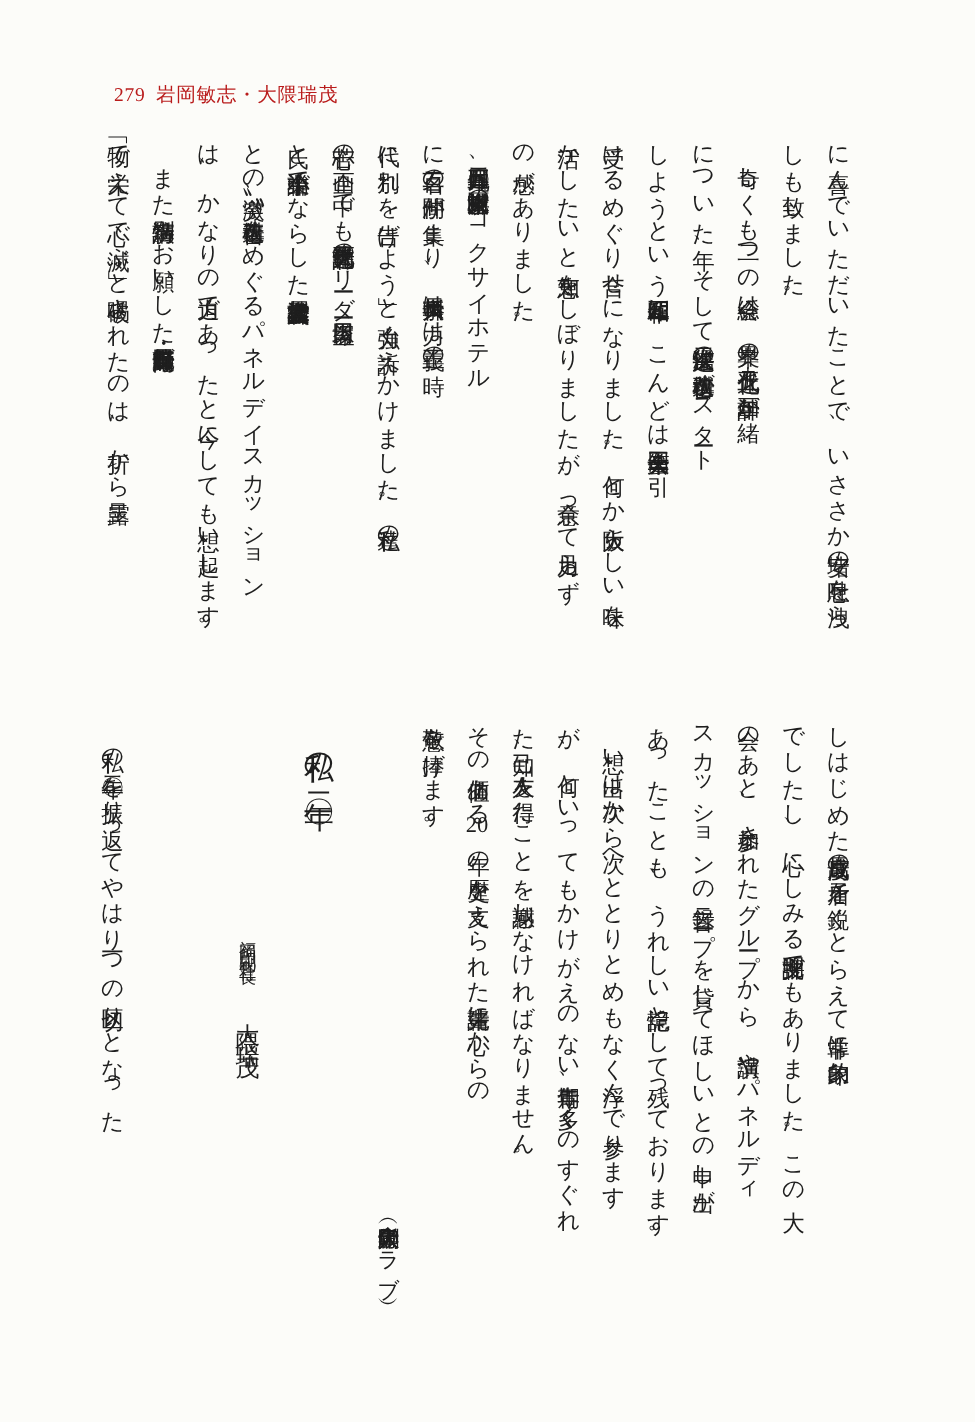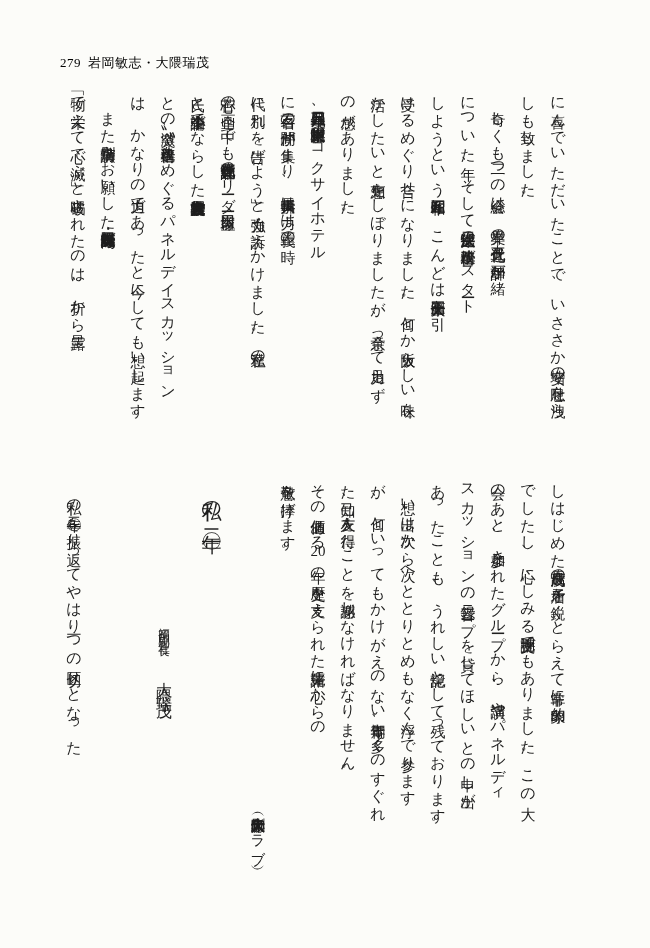--- a/index.html
+++ b/index.html
@@ -5,22 +5,22 @@
   html,body{margin:0;padding:0;background:#888;}
   .page{
     position:relative;
     width:650px;height:948px;
     background:#fcfcf9;
     overflow:hidden;
     font-family:"Liberation Serif","DejaVu Serif",serif;
     color:#1f1f1f;
   }
   .header{
-    position:absolute;left:60px;top:54px;
-    font-size:13px;letter-spacing:0.5px;color:#000000;
+    position:absolute;left:76px;top:54px;
+    font-size:13px;letter-spacing:0.5px;color:#b91c1c;
     white-space:nowrap;
   }
   .header .pgnum{margin-right:7px;}
   .vblock{
     position:absolute;
     writing-mode:vertical-rl;
     text-orientation:mixed;
     font-size:15px;
     line-height:30px;
     letter-spacing:0;

